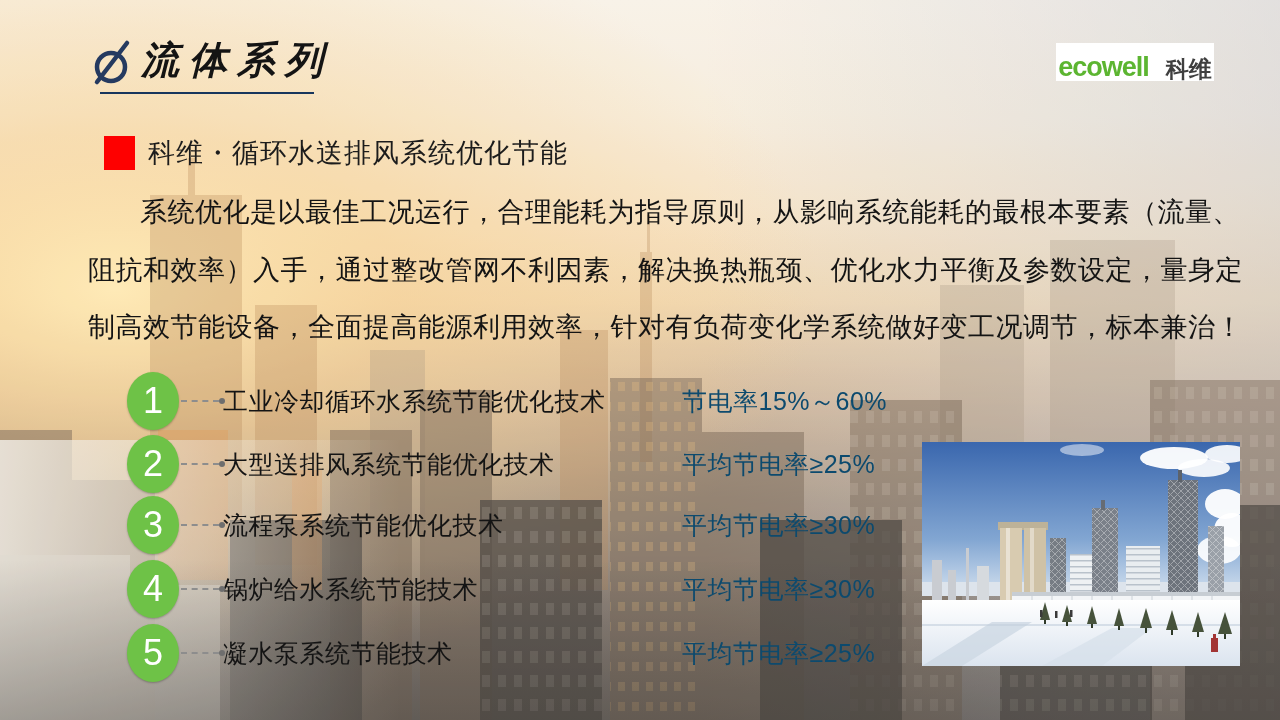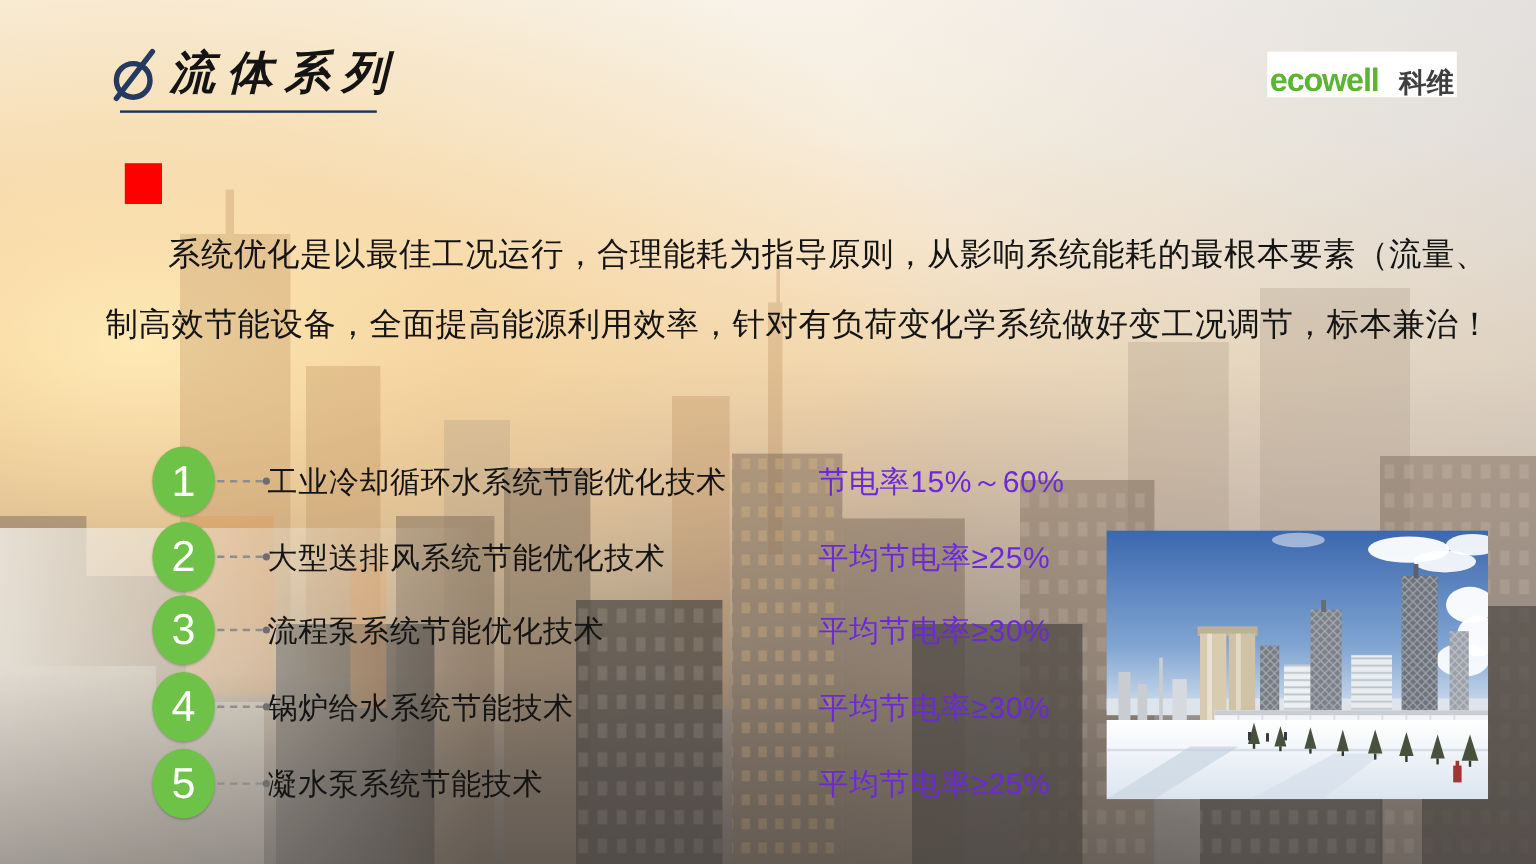--- a/index.html
+++ b/index.html
@@ -53,21 +53,21 @@
     box-shadow:0 1px 2px rgba(0,0,0,.25);
   }
   .connector{
     flex:0 0 auto;width:38px;height:0;margin:0 4px 0 2px;position:relative;
     border-top:2px dashed #8d8d8d;
   }
   .connector::after{
     content:"";position:absolute;right:-6px;top:-4px;width:6px;height:6px;border-radius:50%;background:#6e6e6e;
   }
   .item-label{font-size:25px;color:#141414;letter-spacing:.5px;white-space:nowrap;}
-  .item-rate{position:absolute;left:555px;font-size:25px;color:#6d28d9;letter-spacing:.5px;white-space:nowrap;}
+  .item-rate{position:absolute;left:555px;font-size:25px;color:#0c4a6e;letter-spacing:.5px;white-space:nowrap;}
 
   
   .plant-photo{position:absolute;left:922px;top:442px;width:318px;height:224px;display:block;}
 </style>
 </head>
 <body>
 
 <div class="slide">
 
   <svg class="bg" viewBox="0 0 1280 720" preserveAspectRatio="none" aria-hidden="true">
@@ -174,24 +174,26 @@
     <div class="title-underline"></div>
   </div>
 
   <div class="logo-box">
     <span class="logo-brand">ecowell</span>
     <span class="logo-cn">科维</span>
   </div>
 
   <div class="section-heading">
     <span class="red-square"></span>
+    <span class="heading-text">科维・循环水送排风系统优化节能</span>
   </div>
 
   <div class="intro">
     <div class="pline first">系统优化是以最佳工况运行，合理能耗为指导原则，从影响系统能耗的最根本要素（流量、</div>
+    <div class="pline">阻抗和效率）入手，通过整改管网不利因素，解决换热瓶颈、优化水力平衡及参数设定，量身定</div>
     <div class="pline">制高效节能设备，全面提高能源利用效率，针对有负荷变化学系统做好变工况调节，标本兼治！</div>
   </div>
 
   <div class="nlist-item" style="top:372px">
     <span class="num-badge">1</span>
     <span class="connector"></span>
     <span class="item-label">工业冷却循环水系统节能优化技术</span>
     <span class="item-rate">节电率15%～60%</span>
   </div>
   <div class="nlist-item" style="top:435px">

